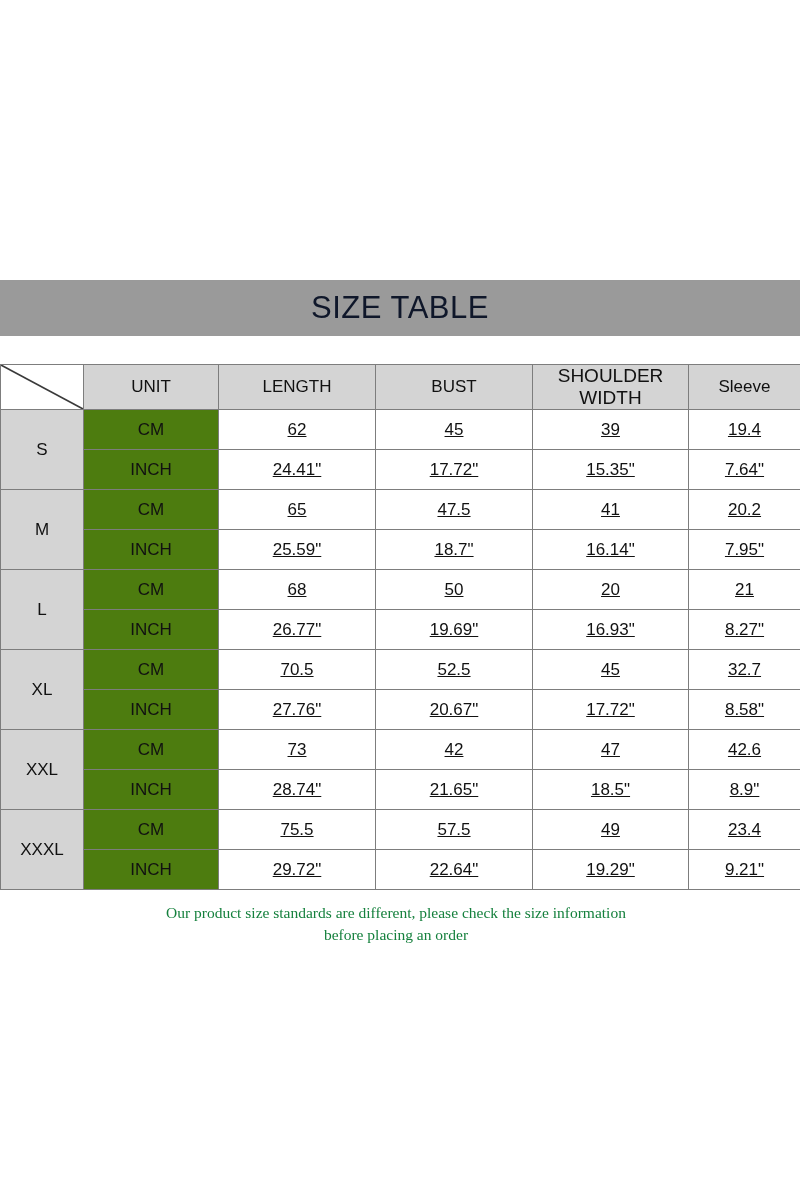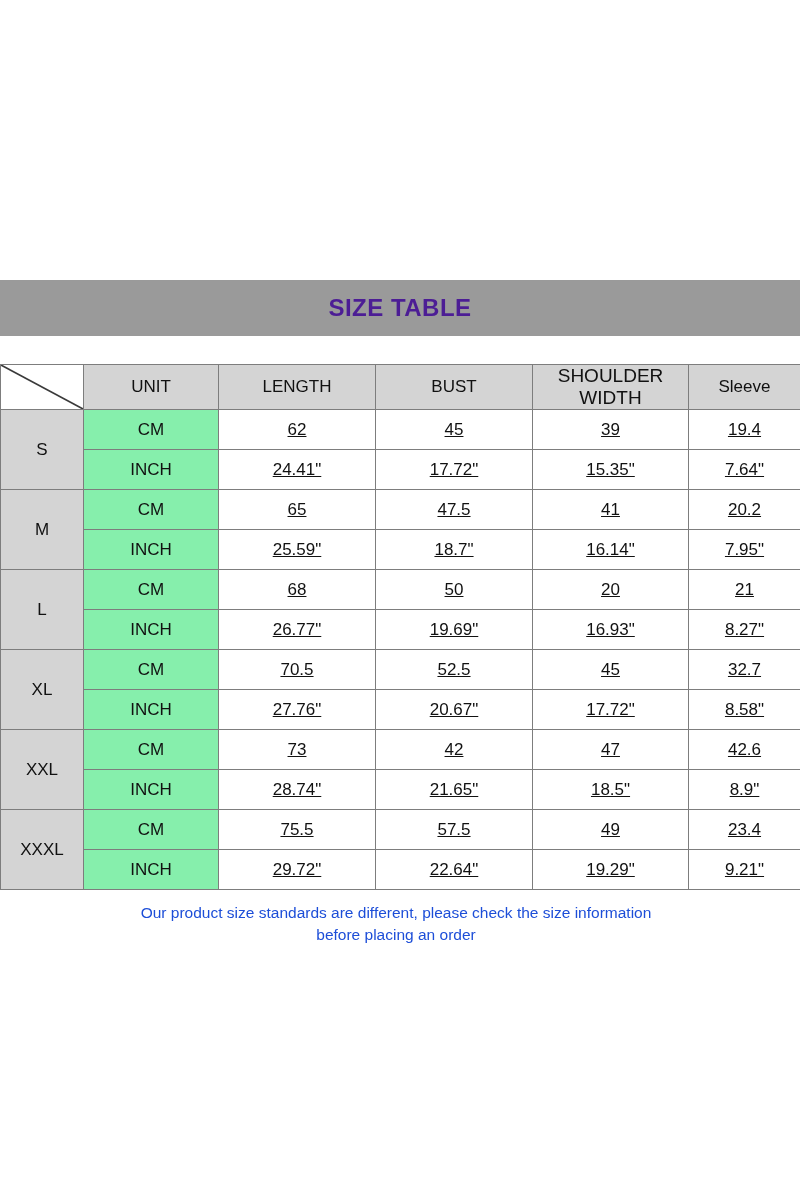--- a/index.html
+++ b/index.html
@@ -30,23 +30,23 @@
     width: 800px;
     height: 56px;
     background: #9a9a9a;
     display: flex;
     align-items: center;
     justify-content: center;
     box-sizing: border-box;
   }
 
   .title-text {
-    font-size: 24px;
-    font-weight: bold;
-    color: #4c1d95;
+    font-size: 31px;
+    font-weight: normal;
+    color: #0f172a;
     letter-spacing: 0.5px;
     font-family: "Liberation Sans", sans-serif;
   }
 
   table.size-table {
     border-collapse: collapse;
     width: 800px;
     table-layout: fixed;
     background: #ffffff;
     margin-top: 28px;
@@ -94,39 +94,39 @@
   .head-cell.small {
     font-size: 19px;
   }
 
   .size-cell {
     background: #d4d4d4;
     font-size: 19px;
   }
 
   .unit-cell {
-    background: #86efac;
+    background: #4d7c0f;
     font-size: 17px;
   }
 
   .val-cell {
     background: #ffffff;
     font-size: 17px;
     text-decoration: underline;
   }
 
   .note {
     width: 792px;
     box-sizing: border-box;
     padding: 12px 18px 14px 18px;
     text-align: center;
-    font-family: Liberation Sans, sans-serif;
+    font-family: Liberation Serif, serif;
     font-size: 15.5px;
     line-height: 1.45;
-    color: #1d4ed8;
+    color: #15803d;
     background: #ffffff;
   }
 </style>
 </head>
 <body>
 
 <div id="page">
 
   <div id="size-table-block">
 

